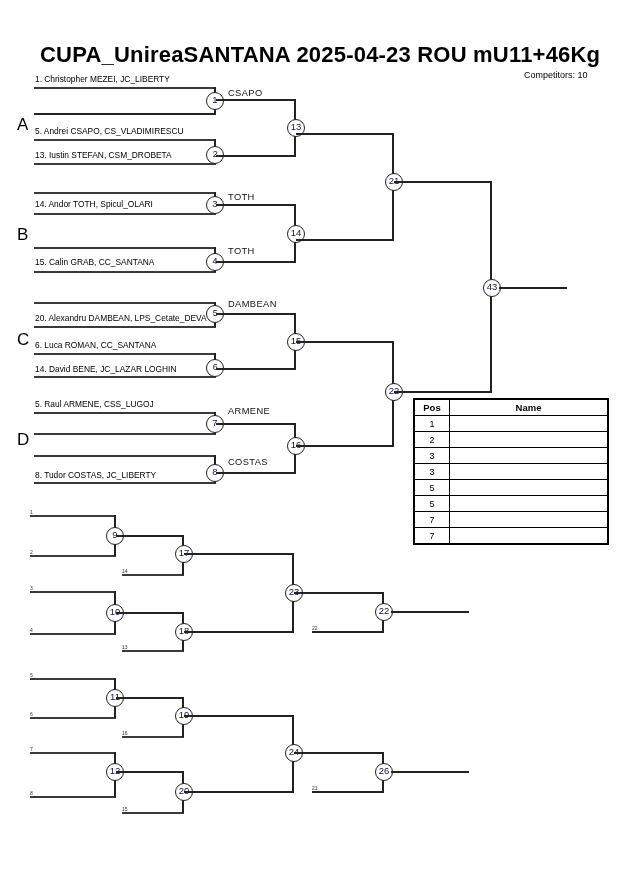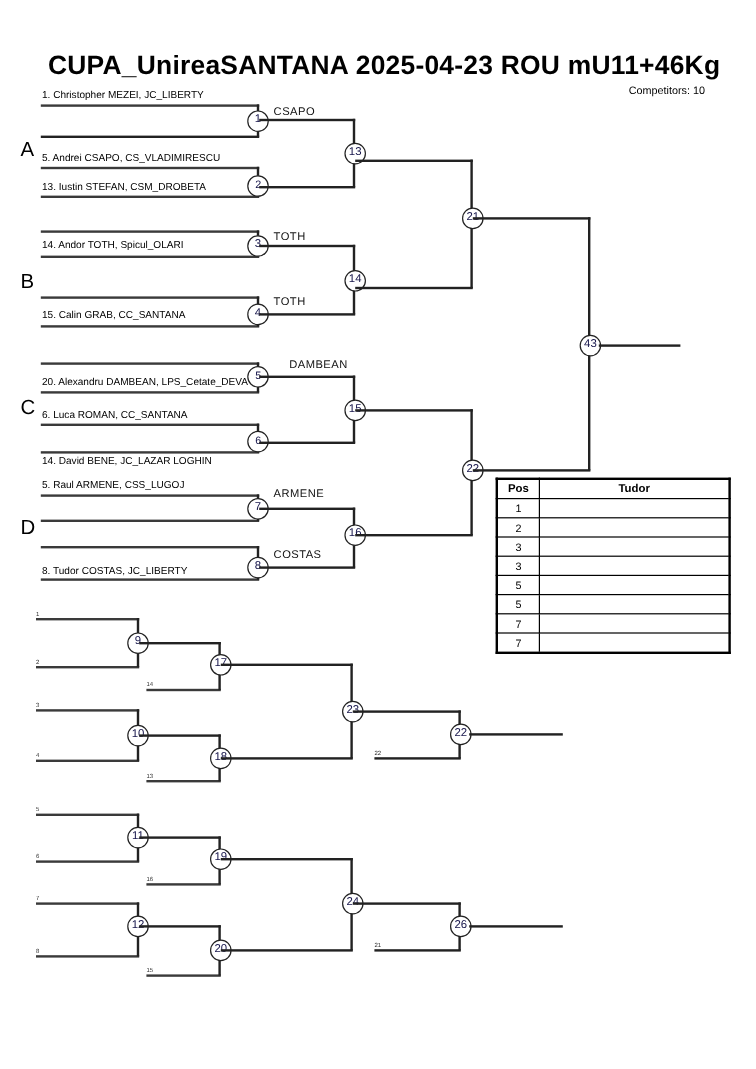--- a/index.html
+++ b/index.html
@@ -107,25 +107,25 @@
 <div class="abs hline" style="left:296px;top:133px;width:98px;"></div>
 <div class="abs hline" style="left:296px;top:239px;width:98px;"></div>
 <div class="abs vline" style="left:392px;top:133px;height:107px;"></div>
 <div class="abs node" style="left:385px;top:173px;">21</div>
 
 <div class="abs thick" style="left:34px;top:302px;width:182px;"></div>
 <div class="abs entrant" style="left:35px;top:313px;">20. Alexandru DAMBEAN, LPS_Cetate_DEVA</div>
 <div class="abs thick" style="left:34px;top:326px;width:182px;"></div>
 <div class="abs vline" style="left:214px;top:302px;height:25px;"></div>
 <div class="abs node n2" style="left:206px;top:305px;">5</div>
-<div class="abs winner" style="left:228px;top:299px;margin-left:13px;">DAMBEAN</div>
+<div class="abs winner" style="left:228px;top:299px;">DAMBEAN</div>
 
 <div class="abs entrant" style="left:35px;top:340px;">6. Luca ROMAN, CC_SANTANA</div>
 <div class="abs thick" style="left:34px;top:353px;width:182px;"></div>
-<div class="abs entrant" style="left:35px;top:379px;text-align:right;">14. David BENE, JC_LAZAR LOGHIN</div>
+<div class="abs entrant" style="left:35px;top:364px;text-align:right;">14. David BENE, JC_LAZAR LOGHIN</div>
 <div class="abs thick" style="left:34px;top:376px;width:182px;"></div>
 <div class="abs vline" style="left:214px;top:353px;height:24px;"></div>
 <div class="abs node n2" style="left:206px;top:359px;">6</div>
 
 <div class="abs hline" style="left:216px;top:313px;width:80px;"></div>
 <div class="abs hline" style="left:216px;top:368px;width:80px;"></div>
 <div class="abs vline" style="left:294px;top:313px;height:56px;"></div>
 <div class="abs node" style="left:287px;top:333px;">15</div>
 
 <div class="abs entrant" style="left:35px;top:399px;">5. Raul ARMENE, CSS_LUGOJ</div>
@@ -232,21 +232,21 @@
 <div class="abs hline" style="left:312px;top:791px;width:72px;"></div>
 <div class="abs vline" style="left:382px;top:752px;height:40px;"></div>
 <div class="abs node" style="left:375px;top:763px;">26</div>
 <div class="abs hline" style="left:391px;top:771px;width:78px;"></div>
 
 <div class="abs" id="results-wrap">
   <table class="results">
     <thead>
       <tr>
         <th class="pos">Pos</th>
-        <th class="name">Tudor</th>
+        <th class="name">Name</th>
       </tr>
     </thead>
     <tbody>
       <tr>
           <td class="pos">1</td>
           <td class="name"></td>
         </tr>
       <tr>
           <td class="pos">2</td>
           <td class="name"></td>

